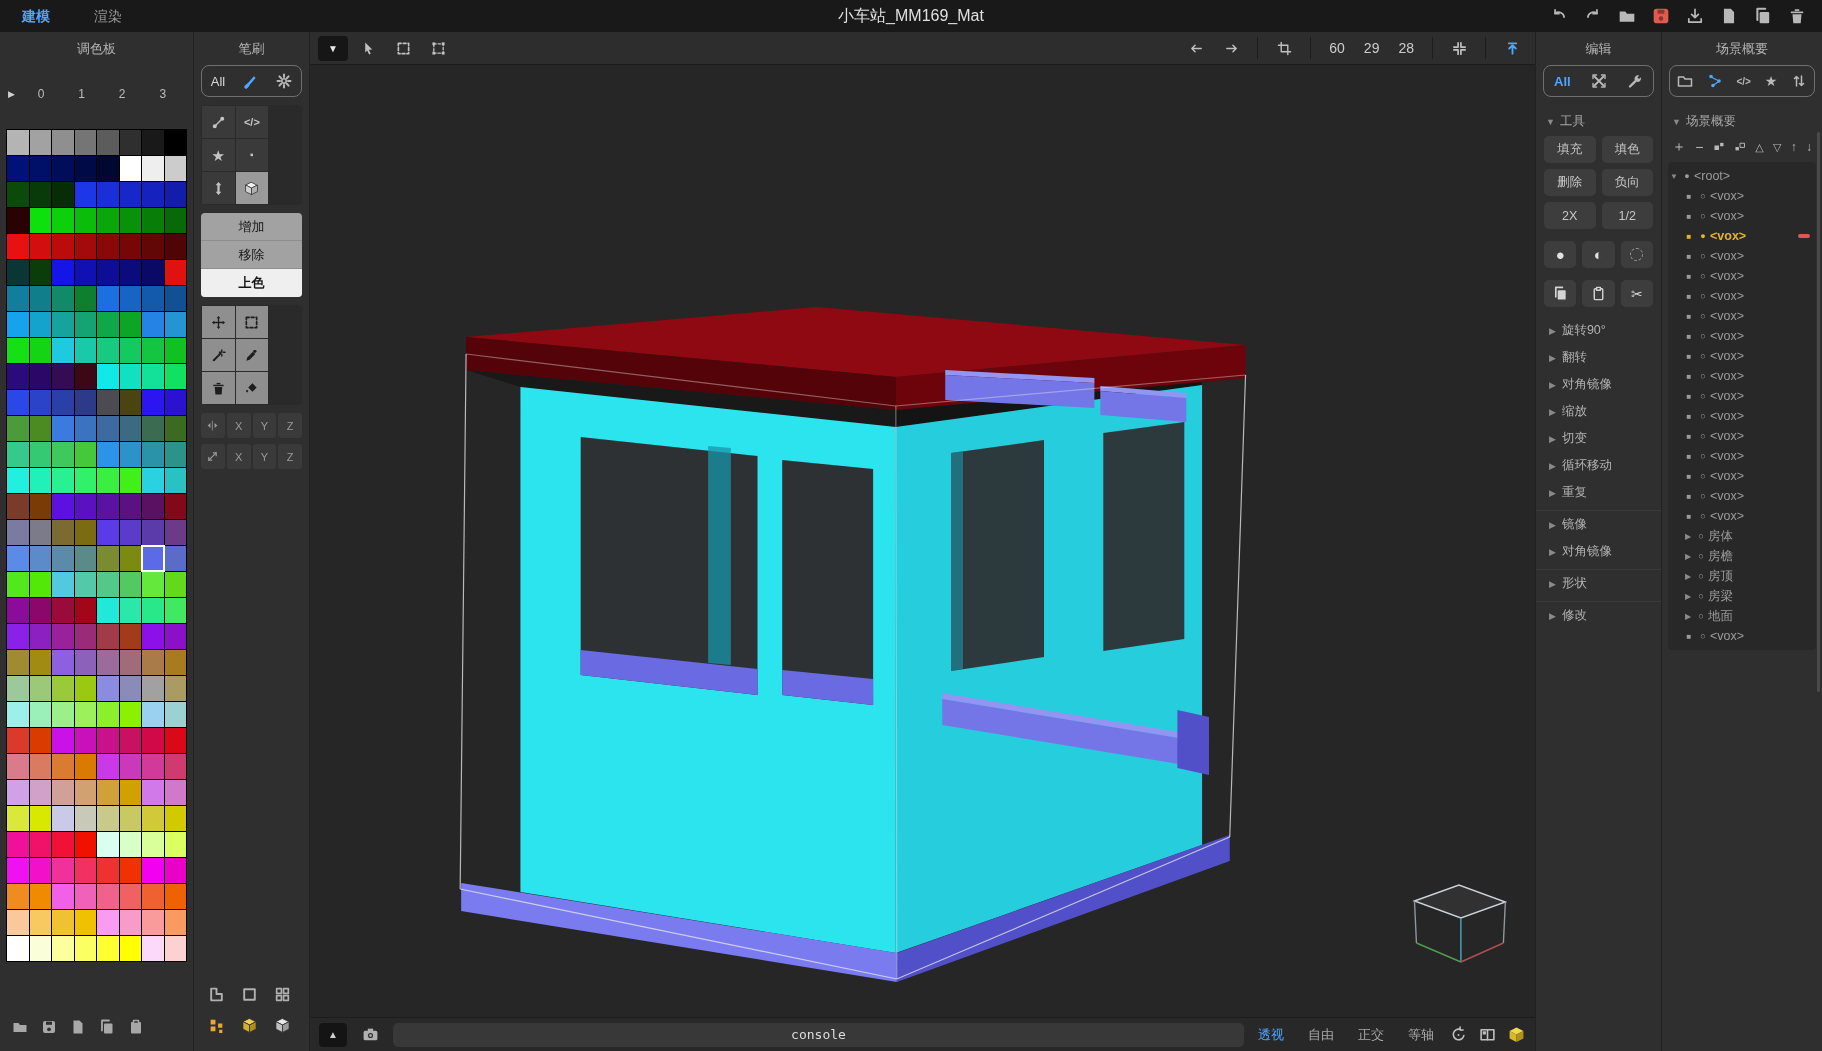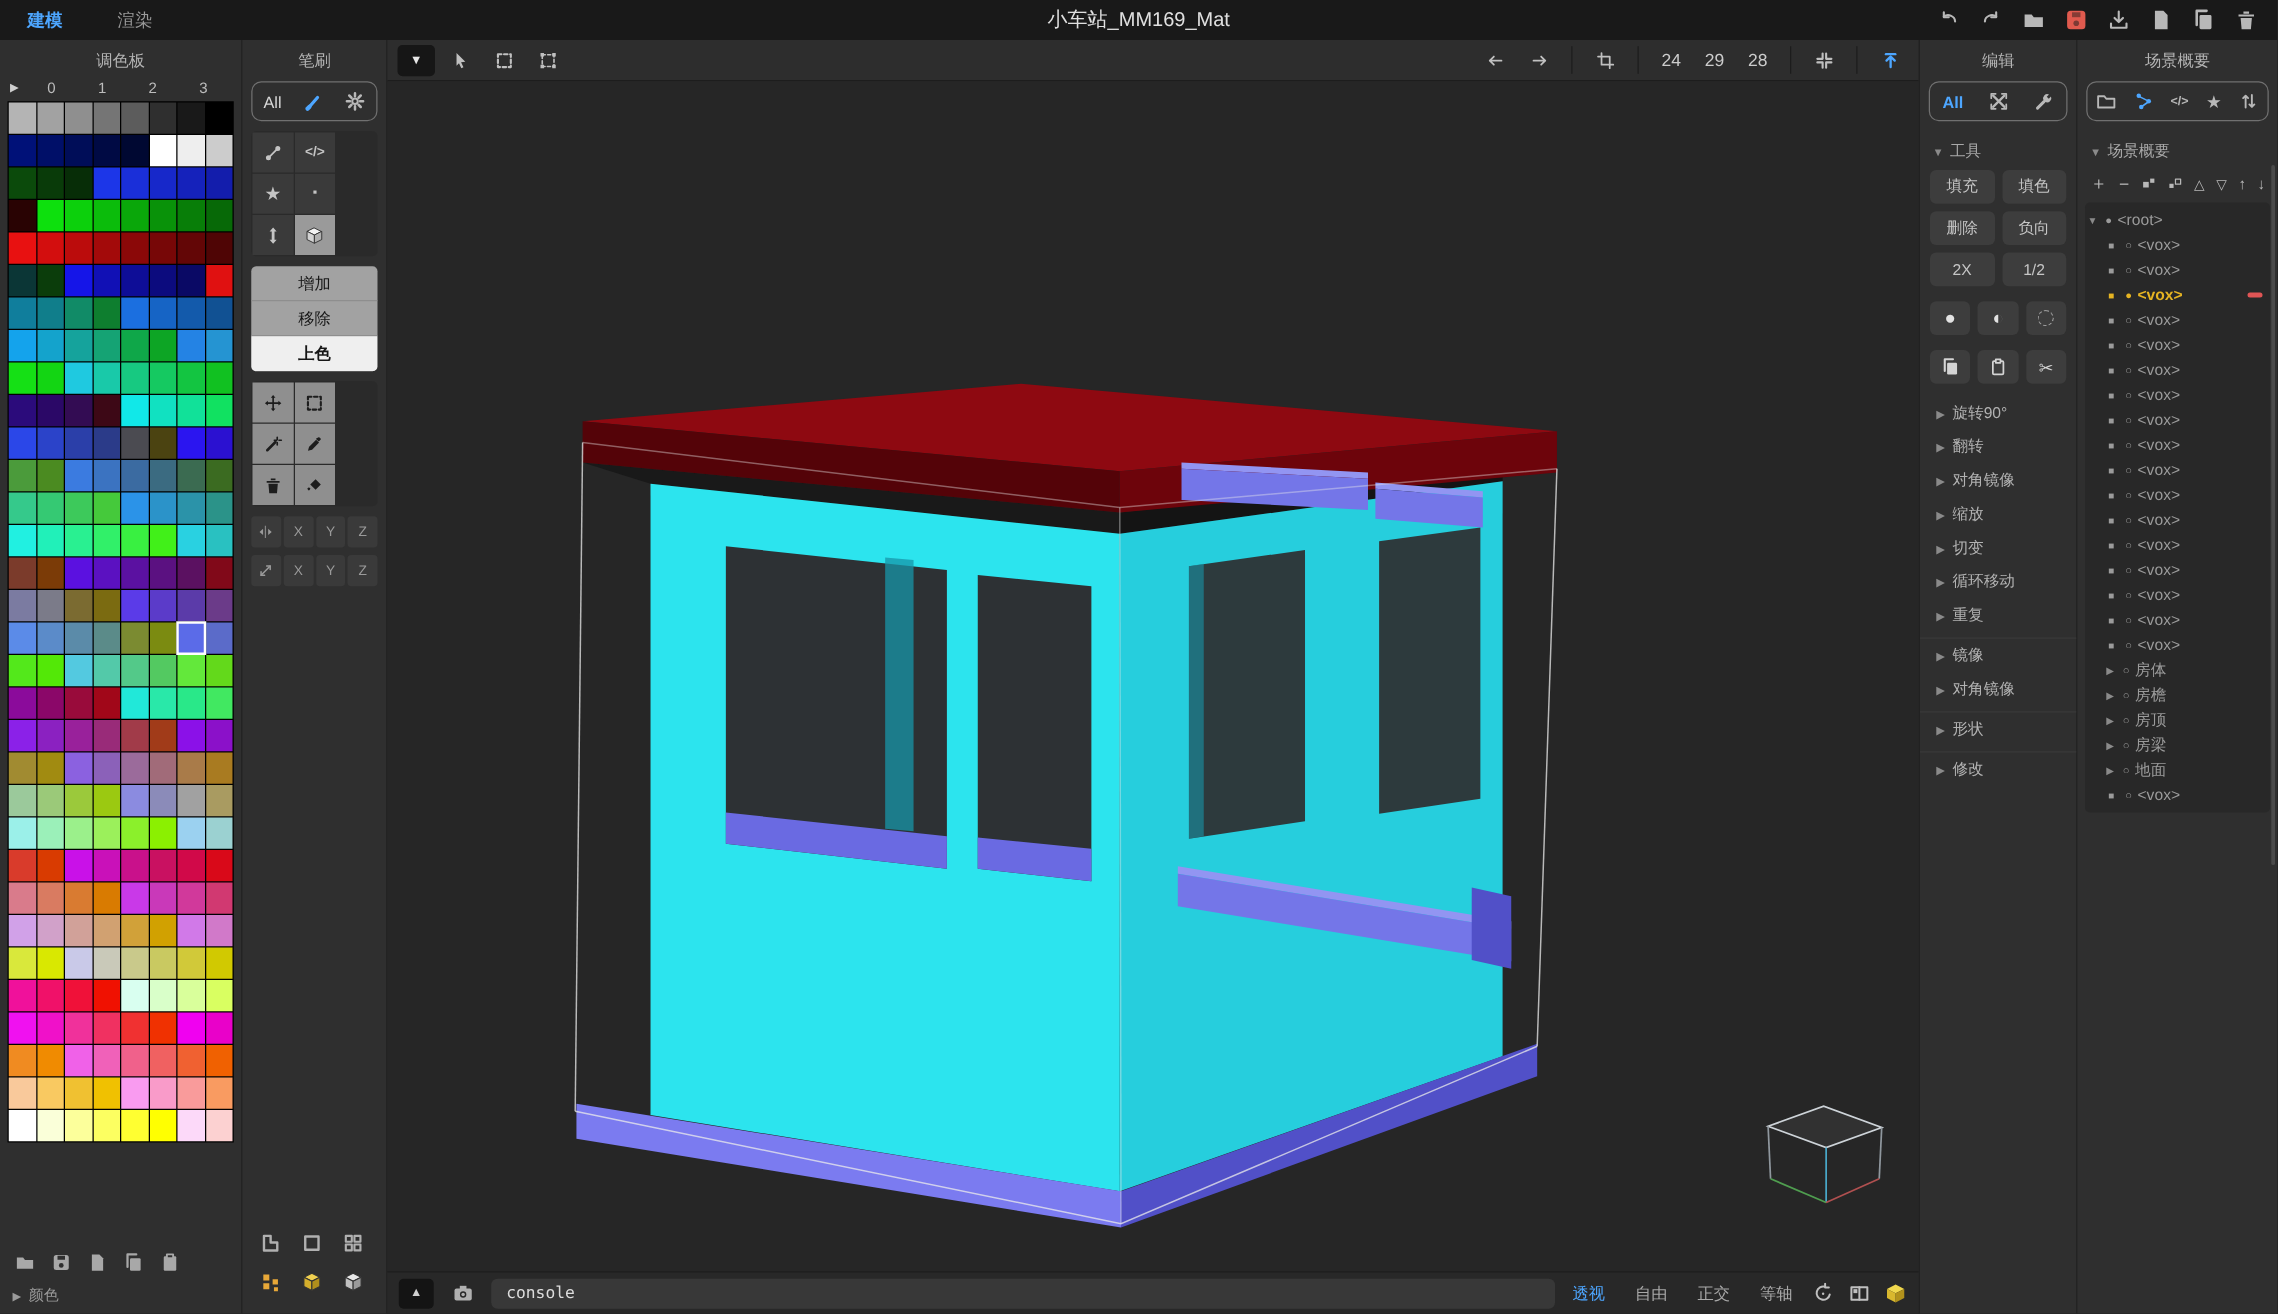--- a/index.html
+++ b/index.html
@@ -13,21 +13,21 @@
   .tb-title { position:absolute; left:50%; transform:translateX(-50%); color:#e0e0e0; font-size:16px; }
   .tb-icons { margin-left:auto; display:flex; gap:16px; align-items:center; padding-right:16px; }
   .tb-icons .sic { width:18px; height:18px; color:#b8b8b8; }
 
   
   .main { display:flex; height:1019px; }
   .panel { background:#2f2f2f; border-right:1px solid #212121; display:flex; flex-direction:column; }
   .panel-title { text-align:center; color:#b4b4b4; font-size:13px; padding:8px 0 5px; flex:0 0 auto; }
 
   
-  .palette { width:194px; }
+  .palette { width:194px;gap:24px; }
   .pal-tabs { display:flex; align-items:center; padding:0 10px 4px 8px; color:#c0c0c0; }
   .pal-caret { font-size:9px; margin-right:6px; color:#cfcfcf; }
   .pal-tab { flex:1; text-align:center; font-size:12px; color:#bdbdbd; cursor:pointer; }
   .pal-grid { margin:0 6px; background:#000; padding:1px; display:flex; flex-direction:column; gap:1px; }
   .pal-row { display:flex; gap:1px; }
   .pal-cell { flex:1; height:25px; cursor:pointer; }
   .pal-cell.sel { outline:2.5px solid #fff; outline-offset:-1px; position:relative; z-index:2; }
   .pal-icons { display:flex; gap:13px; align-items:center; padding:9px 12px 4px; }
   .pal-icons .sic { width:16px; height:16px; color:#a8a8a8; }
   .pal-footer { padding:6px 10px; color:#9a9a9a; font-size:12px; }
@@ -62,21 +62,21 @@
   .vbtn .sic { width:15px; height:15px; }
   .vsep { width:1px; height:22px; background:#1c1c1c; margin:0 6px; }
   .vspacer { flex:1; }
   .vnum { color:#cccccc; font-size:14px; padding:0 7px; }
   .canvas { flex:1; position:relative; background:#262626; }
   .canvas svg { position:absolute; inset:0; width:100%; height:100%; }
   .consolebar { height:34px; background:#282828; border-top:1px solid #1c1c1c; display:flex; align-items:center; padding:0 9px; gap:9px; flex:0 0 auto; }
   .cbtn { width:28px; height:24px; background:#141414; border-radius:4px; display:flex; align-items:center; justify-content:center; color:#d0d0d0; font-size:10px; cursor:pointer; }
   .cam { width:28px; height:24px; border-radius:4px; display:flex; align-items:center; justify-content:center; color:#b0b0b0; }
   .cam .sic { width:17px; height:17px; }
-  .console-input { flex:1; background:#383838; border:none; border-radius:5px; height:24px; color:#dcdcdc; font-family:"DejaVu Sans Mono","Liberation Mono",monospace; font-size:13px; padding:0 12px; outline:none; }
+  .console-input { flex:1; background:#383838; border:none; border-radius:5px; height:24px; color:#dcdcdc; font-family:"DejaVu Sans Mono","Liberation Mono",monospace; font-size:13px; padding:0 12px; outline:none;text-align:center; }
   .proj { font-size:13px; color:#a8a8a8; padding:0 5px; cursor:pointer; white-space:nowrap; }
   .proj.active { color:var(--c-accent); }
   .cic { width:20px; height:20px; color:#c0c0c0; display:flex; align-items:center; justify-content:center; cursor:pointer; }
   .cic .sic { width:17px; height:17px; }
 
   
   .edit { width:127px; border-left:1px solid #212121; }
   .sec-head { padding:8px 10px 6px; color:#a8a8a8; font-size:12.5px; }
   .sec-head .caret { font-size:9px; margin-right:5px; color:#8a8a8a; }
   .btn2col { display:grid; grid-template-columns:1fr 1fr; gap:6px; margin:0 8px 6px; }
@@ -769,21 +769,21 @@
         </div>
       <div class="vsep"></div>
       <div class="vbtn">
           <span class="sic">
             <svg viewBox="0 0 16 16">
               <path d="M4.5 1.5 V11.5 H14.5 M1.5 4.5 H11.5 V14.5"></path>
             </svg>
           </span>
         </div>
       <div class="vsep"></div>
-      <span class="vnum">24</span>
+      <span class="vnum">60</span>
       <span class="vnum">29</span>
       <span class="vnum">28</span>
       <div class="vsep"></div>
       <div class="vbtn">
           <span class="sic">
             <svg viewBox="0 0 16 16">
               <path d="M6.5 2 L6.5 6.5 L2 6.5 M9.5 2 L9.5 6.5 L14 6.5 M6.5 14 L6.5 9.5 L2 9.5 M9.5 14 L9.5 9.5 L14 9.5" stroke-width="1.8"></path>
             </svg>
           </span>
         </div>

